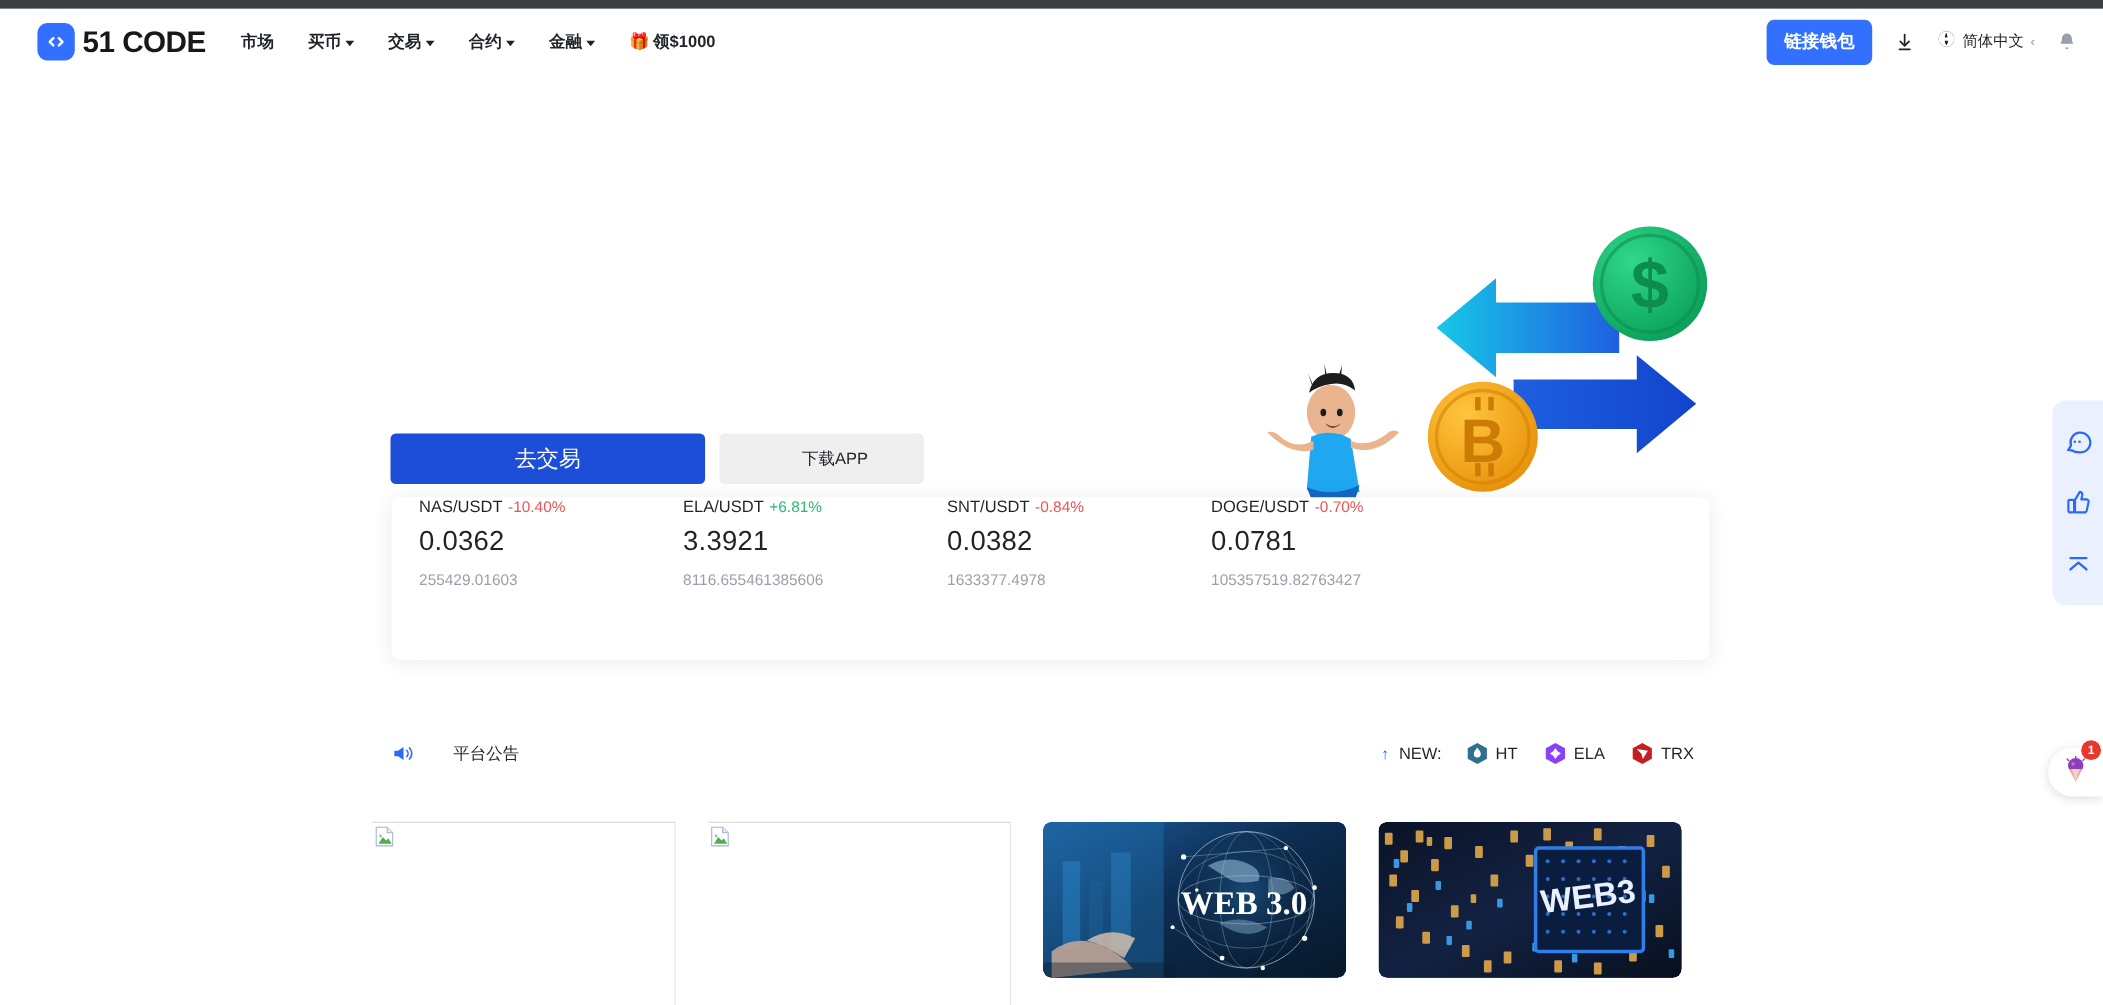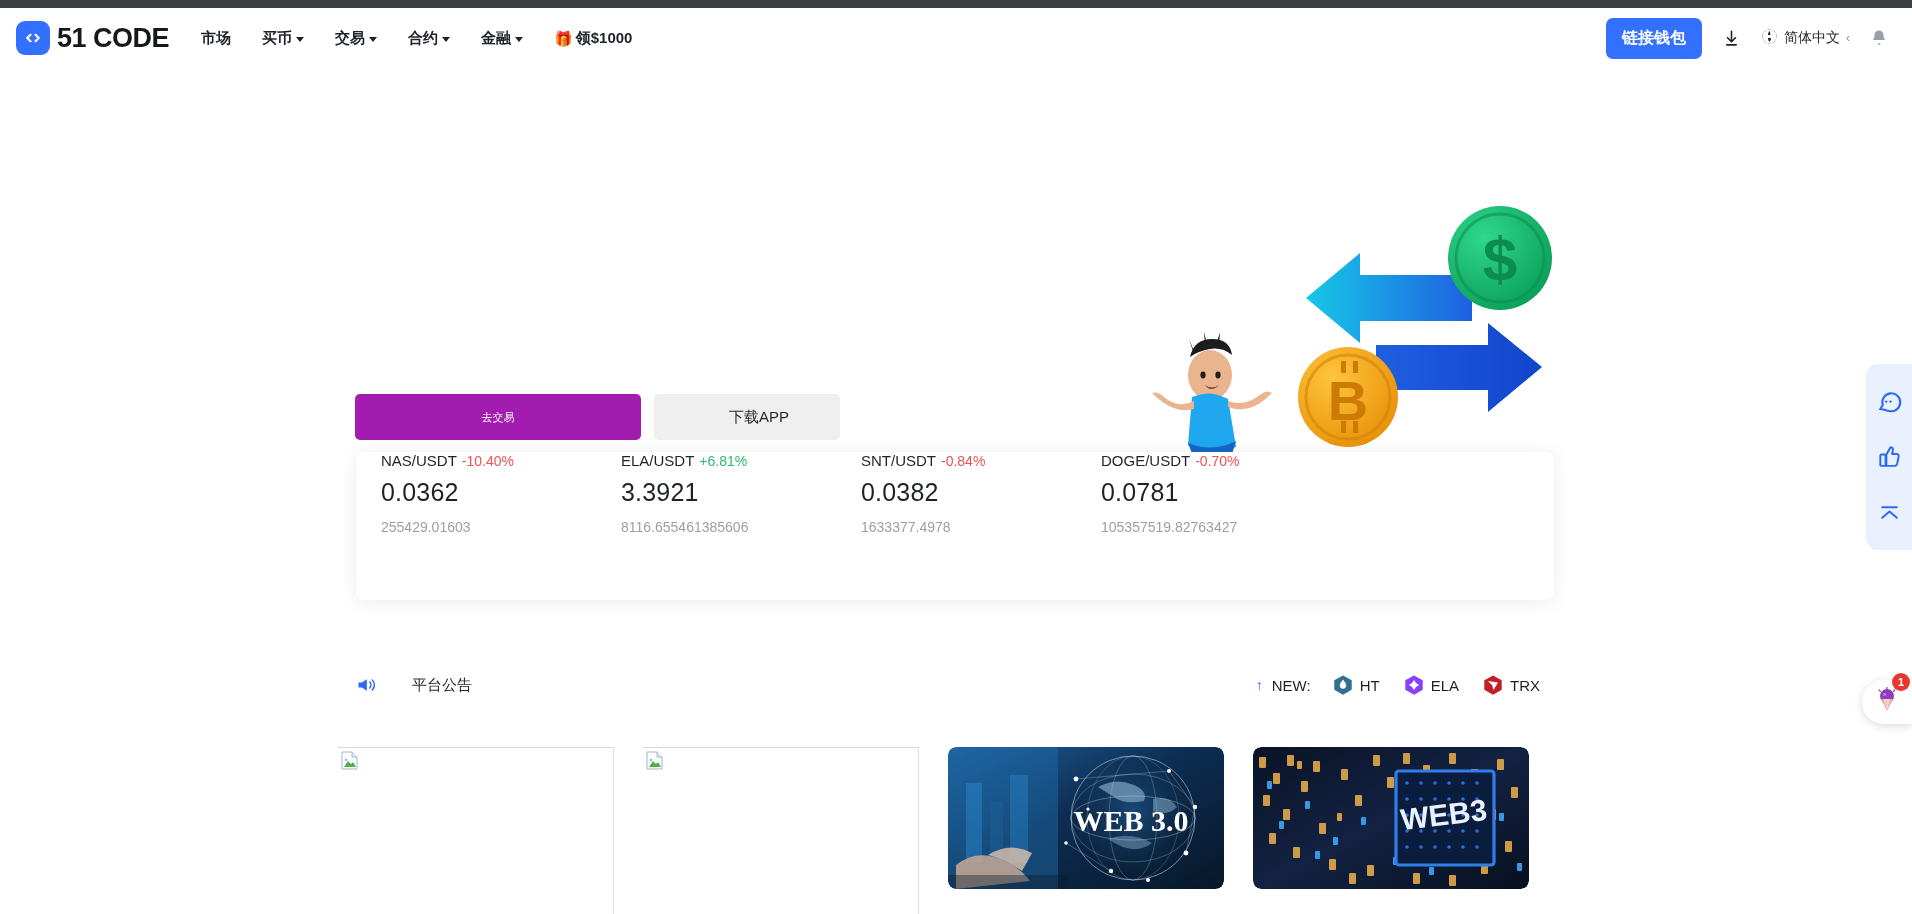--- a/index.html
+++ b/index.html
@@ -17,21 +17,21 @@
     position: absolute; top: 0; left: 0; width: 1912px; height: 8px;
     background: #3c4043;
   }
 
   
   .site-header {
     position: absolute; top: 8px; left: 0; width: 1912px; height: 60px;
     background: #ffffff;
     display: flex; align-items: center;
   }
-  .brand { display: flex; align-items: center; margin-left: 16px; gap: 7px; }
+  .brand { display: flex; align-items: center; margin-left: 34px; gap: 7px; }
   .brand-mark {
     width: 34px; height: 34px; border-radius: 9px;
     background: #3370ff;
     display: flex; align-items: center; justify-content: center;
     color: #fff; font-size: 17px; font-weight: 700; letter-spacing: -1px;
   }
   .brand-name {
     font-size: 27px; font-weight: 700; letter-spacing: -0.5px; color: #16181c;
   }
 
@@ -71,22 +71,22 @@
   .hero-copy { position: absolute; left: 355px; top: 80px; width: 620px; }
   .hero-title {
     font-size: 53px; font-weight: 700; color: #16181c; letter-spacing: 1px;
     line-height: 1.12;
   }
   .hero-sub {
     margin-top: 20px; font-size: 19px; color: #2b2f36; letter-spacing: 0.3px;
   }
   .hero-actions { position: absolute; left: 355px; top: 314px; display: flex; gap: 13px; }
   .btn-primary {
-    width: 286px; height: 46px; background: #a21caf; color: #fff;
-    border: none; border-radius: 5px; font-size: 11px; cursor: pointer;
+    width: 286px; height: 46px; background: #1d4ed8; color: #fff;
+    border: none; border-radius: 5px; font-size: 20px; cursor: pointer;
     font-family: inherit; display: flex; align-items: center; justify-content: center;
   }
   .btn-secondary {
     width: 186px; height: 46px; background: #efefef; color: #1f2329;
     border: none; border-radius: 5px; font-size: 15px; cursor: pointer;
     font-family: inherit; display: flex; align-items: center; justify-content: center; padding-left: 24px;
   }
 
   
   .hero-art { position: absolute; left: 1110px; top: 95px; width: 470px; height: 300px; }

